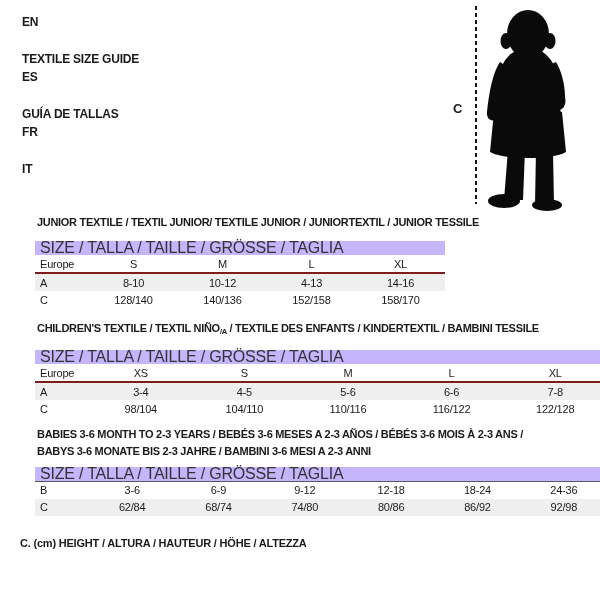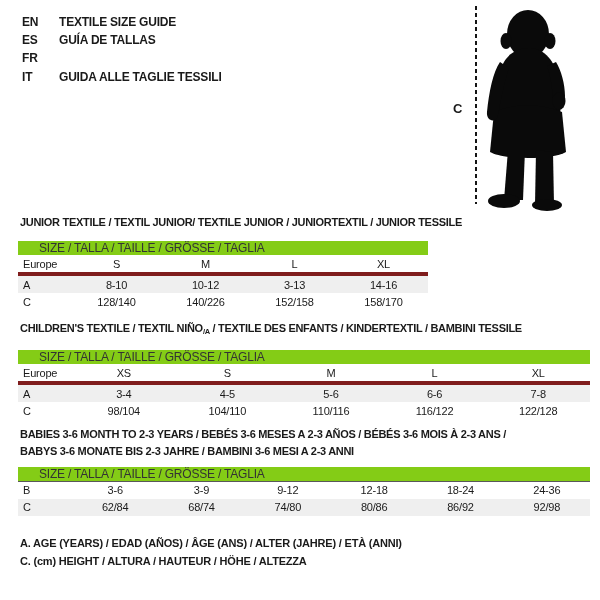--- a/index.html
+++ b/index.html
@@ -4,52 +4,52 @@
 <style>
   html,body { margin:0; padding:0; background:#fff; }
   .page {
     position:relative; width:600px; height:600px; background:#ffffff;
     font-family:"Liberation Sans", sans-serif; color:#1a1a1a; overflow:hidden;
     letter-spacing:-0.2px;
   }
 
   
   .lang-list { position:absolute; top:13px; left:22px; }
-  .lang-row { display:flex; font-weight:bold; font-size:12px; line-height:18.2px; white-space:nowrap; }
+  .lang-row { display:flex; font-weight:bold; font-size:12px; line-height:18.2px; white-space:nowrap;flex-direction:column; }
   .lang-code { width:37px; flex:0 0 37px; }
 
   
   .figure { position:absolute; left:448px; top:0; width:152px; height:215px; }
   .dash-line {
     position:absolute; left:27px; top:6px; width:2px; height:198px;
     background:repeating-linear-gradient(to bottom,#141414 0 4px,transparent 4px 7px);
   }
   .figure-label { position:absolute; left:5px; top:101px; font-size:13px; font-weight:bold; }
   .baby-svg { position:absolute; left:32px; top:2px; }
 
   
-  .size-section { position:absolute; left:0; width:516px; }
+  .size-section { position:absolute; left:17px; width:516px; }
   .sec1 { top:216px; } .sec2 { top:322px; } .sec3 { top:426px; }
   .sec-title { margin:0 0 0 20px; font-size:11px; font-weight:bold; line-height:13px; letter-spacing:-0.3px; white-space:nowrap; }
   .sec-title-2l { line-height:16.8px; }
   .sec3 .tbl { margin-top:7px; }
   .sub-a { font-size:7.5px; vertical-align:-2px; font-weight:bold; }
 
   .tbl { margin:12px 0 0 18px; }
   .t1 { width:410px; } .t2,.t3 { width:572px; }
   .size-bar {
-    background:#84cc16; color:#333333; font-size:12px; line-height:14px;
-    height:14px; padding-left:21px; letter-spacing:-0.2px;
+    background:#c4b5fd; color:#333333; font-size:16px; line-height:14px;
+    height:14px; padding-left:5px; letter-spacing:-0.2px;
   }
   .t3 .size-bar { border-bottom:1px solid #58585a; }
   table { border-collapse:collapse; width:100%; table-layout:fixed; font-size:11px; }
   col.c-lbl { width:54px; }
   td { height:17px; padding:0; text-align:center; letter-spacing:-0.2px; }
   td.lbl { text-align:left; padding-left:5px; }
-  tr.head-row td { border-bottom:4px solid #7f1d1d; }
+  tr.head-row td { border-bottom:2px solid #7f1d1d; }
   tr.alt td { background:#efefef; }
 
   
   .legend { position:absolute; left:20px; top:534px; }
   .legend-line { font-weight:bold; font-size:11px; line-height:18.2px; white-space:nowrap; }
 </style>
 </head>
 <body>
 
 <div class="page">
@@ -61,21 +61,20 @@
     </div>
     <div class="lang-row">
       <span class="lang-code">ES</span>
       <span class="lang-title">GUÍA DE TALLAS</span>
     </div>
     <div class="lang-row">
       <span class="lang-code">FR</span>
     </div>
     <div class="lang-row">
       <span class="lang-code">IT</span>
-      <span class="lang-title">GUIDA ALLE TAGLIE TESSILI</span>
     </div>
   </div>
 
   <div class="figure">
     <span class="figure-label">C</span>
     <div class="dash-line"></div>
     <svg class="baby-svg" width="118" height="210" viewBox="0 0 118 210" aria-hidden="true">
       <g fill="#0a0a0a">
         <ellipse cx="48" cy="32" rx="21" ry="24"></ellipse>
         <ellipse cx="26" cy="39" rx="5.5" ry="8"></ellipse>
@@ -110,27 +109,27 @@
           <td class="lbl">Europe</td>
           <td>S</td>
           <td>M</td>
           <td>L</td>
           <td>XL</td>
         </tr>
         <tr class="alt">
           <td class="lbl">A</td>
           <td>8-10</td>
           <td>10-12</td>
-          <td>3-13</td>
+          <td>4-13</td>
           <td>14-16</td>
         </tr>
         <tr>
           <td class="lbl">C</td>
           <td>128/140</td>
-          <td>140/226</td>
+          <td>140/136</td>
           <td>152/158</td>
           <td>158/170</td>
         </tr>
       </tbody>
         </table>
     </div>
   </div>
 
   <div class="size-section sec2">
     <h2 class="sec-title"><span>CHILDREN'S TEXTILE / TEXTIL NIÑO</span><sub class="sub-a">/A</sub><span> / TEXTILE DES ENFANTS / KINDERTEXTIL / BAMBINI TESSILE</span></h2>
@@ -189,38 +188,37 @@
             <col>
             <col>
             <col>
             <col>
             <col>
           </colgroup>
         <tbody>
             <tr>
           <td class="lbl">B</td>
           <td>3-6</td>
-          <td>3-9</td>
+          <td>6-9</td>
           <td>9-12</td>
           <td>12-18</td>
           <td>18-24</td>
           <td>24-36</td>
         </tr>
         <tr class="alt">
           <td class="lbl">C</td>
           <td>62/84</td>
           <td>68/74</td>
           <td>74/80</td>
           <td>80/86</td>
           <td>86/92</td>
           <td>92/98</td>
         </tr>
       </tbody>
         </table>
     </div>
   </div>
 
   <div class="legend">
-    <div class="legend-line">A. AGE (YEARS) / EDAD (AÑOS) / ÂGE (ANS) / ALTER (JAHRE) / ETÀ (ANNI)</div>
     <div class="legend-line">C. (cm) HEIGHT / ALTURA / HAUTEUR / HÖHE / ALTEZZA</div>
   </div>
 
 </div>
 
 </body></html>

